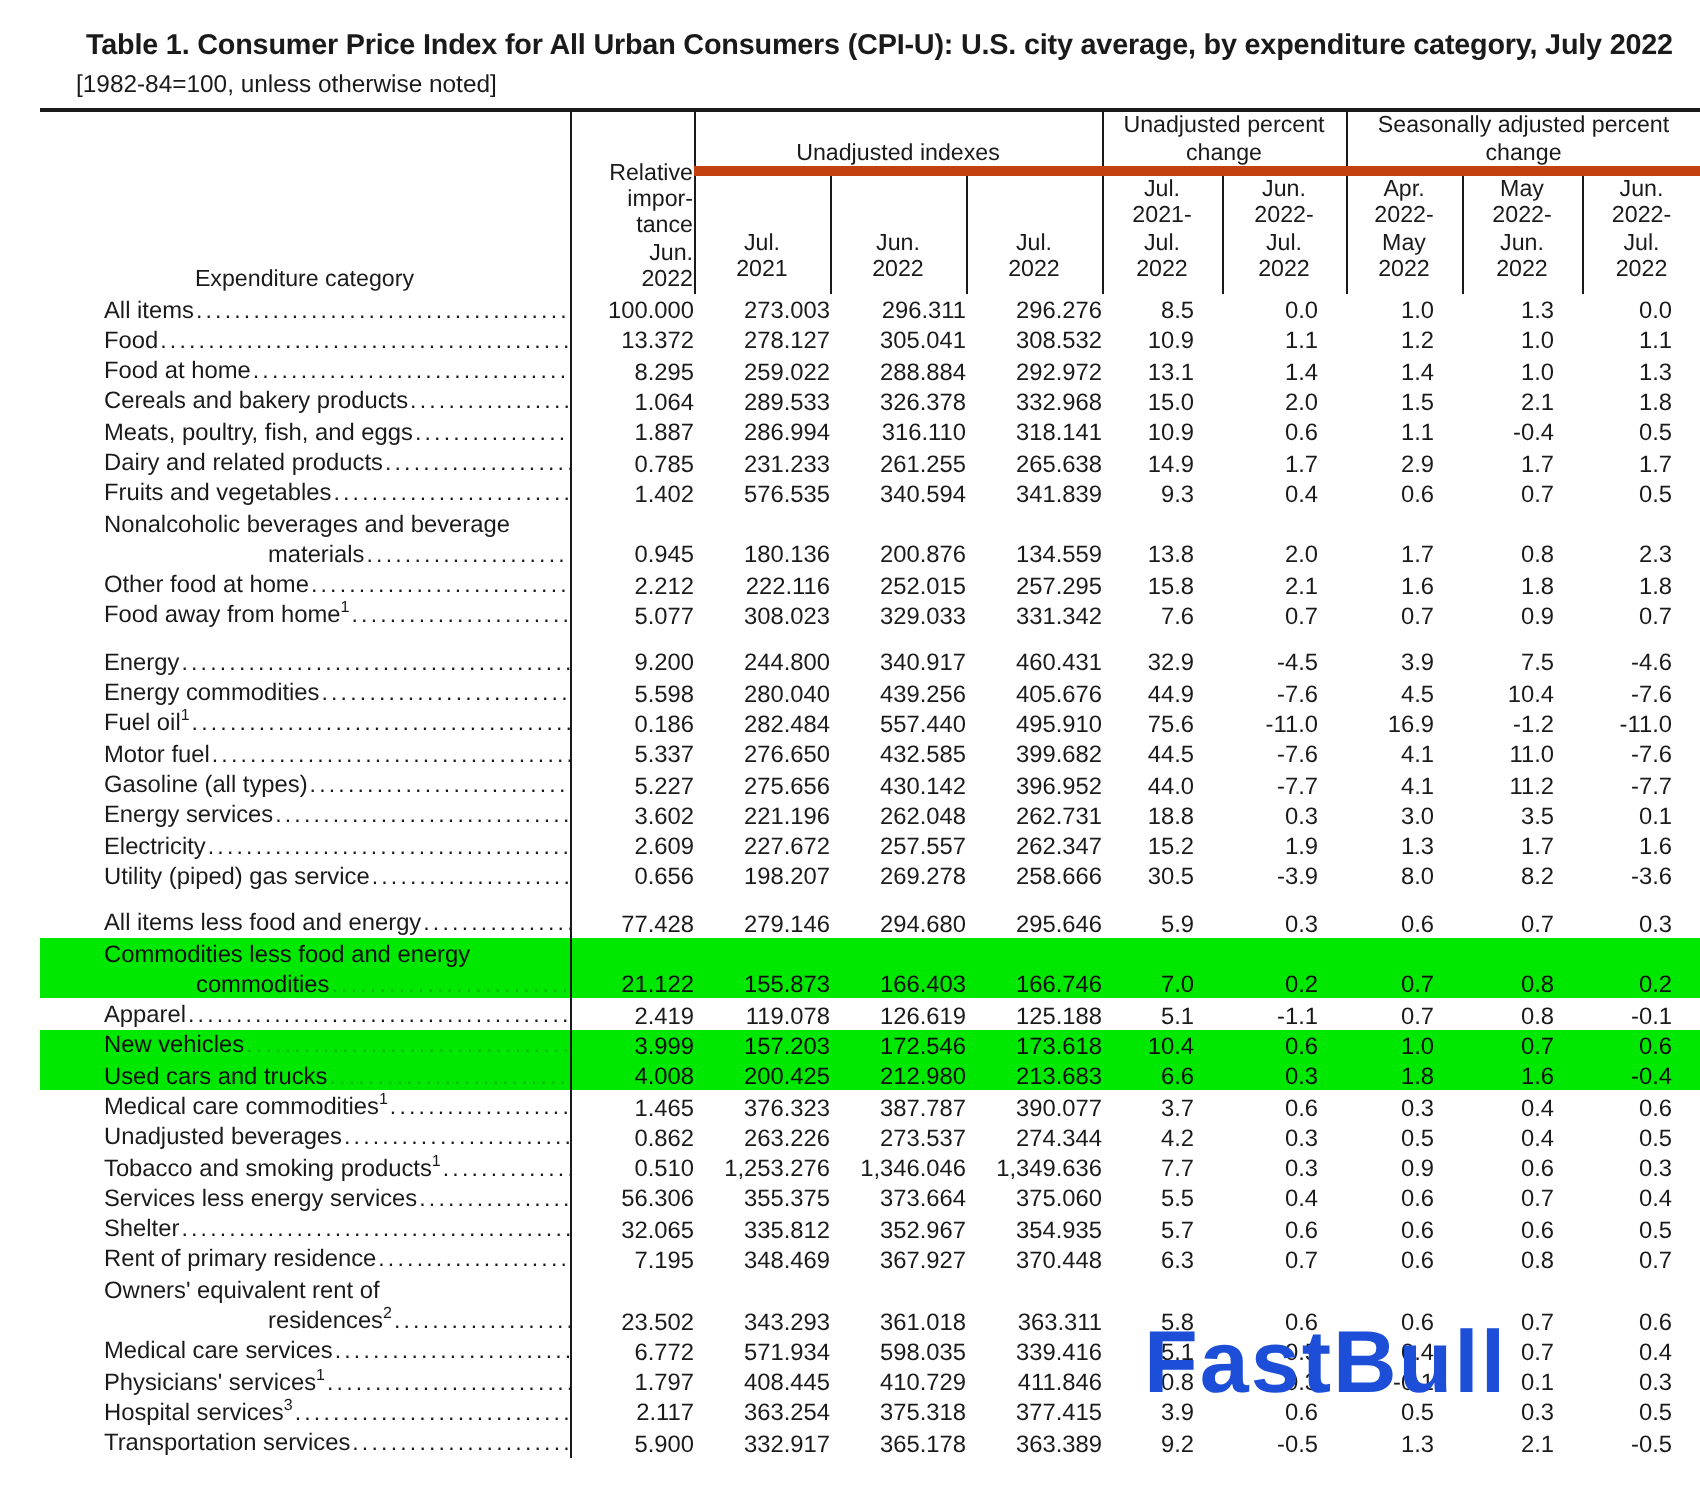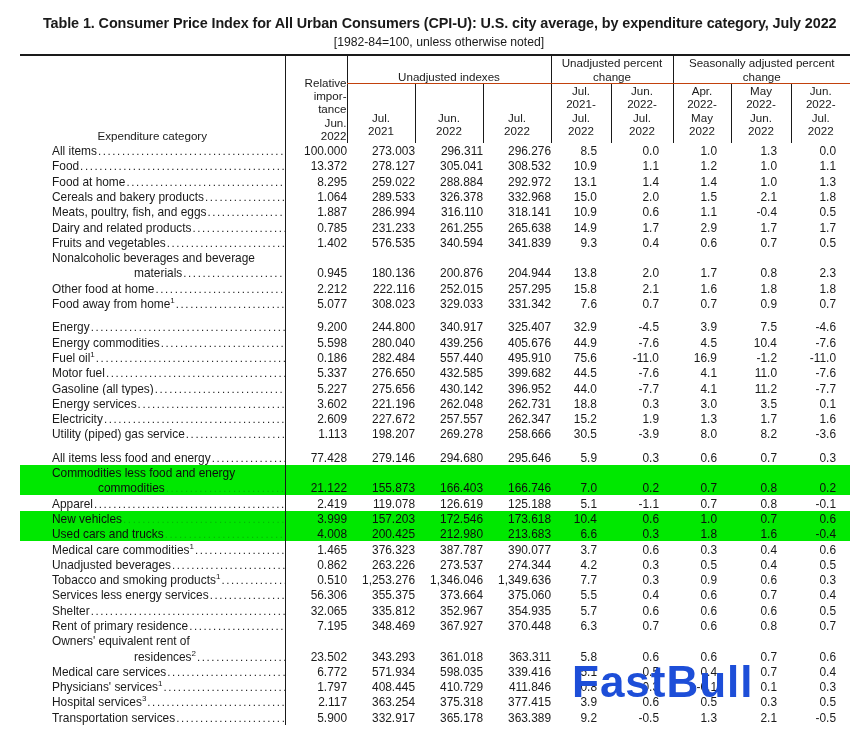--- a/index.html
+++ b/index.html
@@ -46,21 +46,20 @@
     line-height: 1.35;
     margin: 0 0 0 33px;
     max-width: 812px;
     letter-spacing: -0.1px;
   }
   .subtitle {
     font-size: 12.2px;
     font-weight: normal;
     margin: 2px 0 4px 28px;
     line-height: 1.2;
-    text-align: center;
   }
 
   
   table.cpi {
     border-collapse: collapse;
     width: 830px;
     margin-left: 10px;
     table-layout: fixed;
     font-size: 11.7px;
   }
@@ -74,21 +73,21 @@
   .rule-top  { border-top: 2px solid #1a1a1a; }
   .vl        { border-left: 1px solid #1a1a1a; }
 
   thead td, thead th {
     text-align: center;
     line-height: 1.16;
     font-size: 11.6px;
     padding: 3px 2px 3px 2px;
   }
   .hdr-group {
-    border-bottom: 1px solid #c2410c;
+    border-bottom: 5px solid #c2410c;
     vertical-align: middle;
   }
   .hdr-sub {
     vertical-align: bottom;
     padding-bottom: 5px !important;
   }
   .hdr-cat {
     vertical-align: middle;
     text-align: center;
   }
@@ -378,21 +377,21 @@
         <tr>
           <td class="cat i2" style="padding-left: 82px;">
             <div class="flow">
               <span class="txt">materials</span>
               <span class="dots">..........................................................................................</span>
             </div>
           </td>
           <td class="num vl">0.945</td>
           <td class="num">180.136</td>
           <td class="num">200.876</td>
-          <td class="num">204.944</td>
+          <td class="num">134.559</td>
           <td class="num pct">13.8</td>
           <td class="num pct">2.0</td>
           <td class="num pct">1.7</td>
           <td class="num pct">0.8</td>
           <td class="num pct">2.3</td>
         </tr>
         <tr>
           <td class="cat i2">
             <div class="flow">
               <span class="txt">Other food at home</span>
@@ -433,21 +432,21 @@
         <tr>
           <td class="cat i0">
             <div class="flow">
               <span class="txt">Energy</span>
               <span class="dots">..........................................................................................</span>
             </div>
           </td>
           <td class="num vl">9.200</td>
           <td class="num">244.800</td>
           <td class="num">340.917</td>
-          <td class="num">325.407</td>
+          <td class="num">460.431</td>
           <td class="num pct">32.9</td>
           <td class="num pct">-4.5</td>
           <td class="num pct">3.9</td>
           <td class="num pct">7.5</td>
           <td class="num pct">-4.6</td>
         </tr>
         <tr>
           <td class="cat i1">
             <div class="flow">
               <span class="txt">Energy commodities</span>
@@ -549,21 +548,21 @@
           <td class="num pct">1.7</td>
           <td class="num pct">1.6</td>
         </tr>
         <tr>
           <td class="cat i2">
             <div class="flow">
               <span class="txt">Utility (piped) gas service</span>
               <span class="dots">..........................................................................................</span>
             </div>
           </td>
-          <td class="num vl">1.113</td>
+          <td class="num vl">0.656</td>
           <td class="num">198.207</td>
           <td class="num">269.278</td>
           <td class="num">258.666</td>
           <td class="num pct">30.5</td>
           <td class="num pct">-3.9</td>
           <td class="num pct">8.0</td>
           <td class="num pct">8.2</td>
           <td class="num pct">-3.6</td>
         </tr>
         <tr class="spacer">

